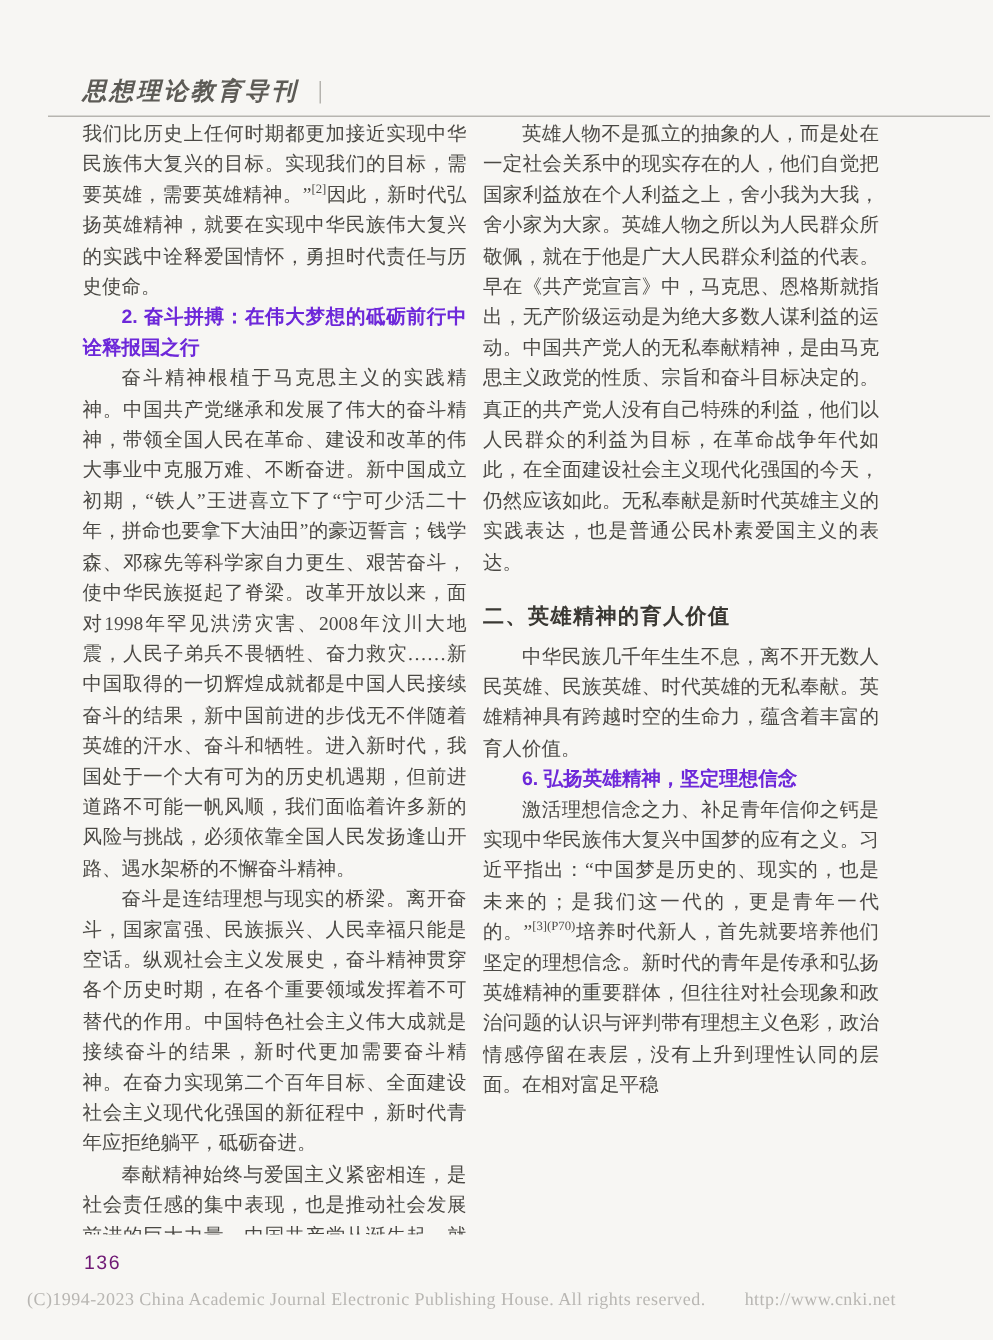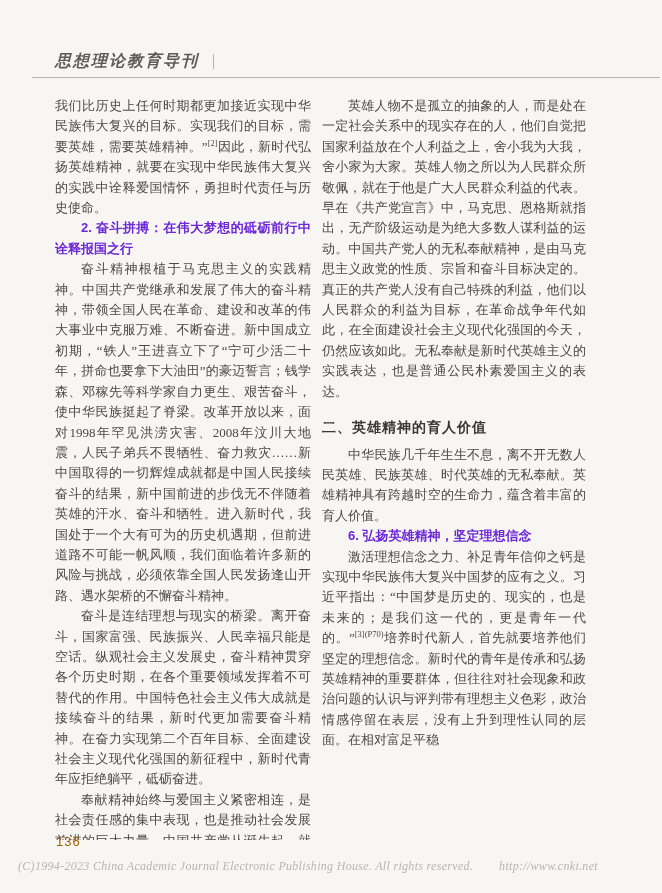--- a/index.html
+++ b/index.html
@@ -48,21 +48,21 @@
     left: 32px;
     right: 30px;
     top: 77px;
     height: 1px;
     background: #b7b5b0;
   }
   
   .columns {
     position: absolute;
     left: 55px;
-    top: 96px;
+    top: 79px;
     width: 540px;
     height: 744px;
     display: flex;
     gap: 11px;
     overflow: hidden;
   }
   .col { overflow: hidden; }
   .col-left  { width: 256px; }
   .col-right { width: 264px; }
   .para {
@@ -102,31 +102,30 @@
     color: #4b4944;
   }
   
   .page-number {
     position: absolute;
     left: 56px;
     top: 834px;
     font-family: "Liberation Sans", "DejaVu Sans", sans-serif;
     font-size: 13px;
     letter-spacing: 1px;
-    color: #a16207;
+    color: #701a75;
   }
   .copyright {
     position: absolute;
     left: 18px;
     top: 859px;
     font-size: 12px;
     color: #b8b6b2;
     white-space: nowrap;
     letter-spacing: 0.3px;
-    font-style: italic;
   }
   .copyright .url { margin-left: 26px; }
 </style>
 </head>
 <body>
 
 <div class="page">
 
   <header class="page-header">
     <span class="journal-title">思想理论教育导刊</span>

